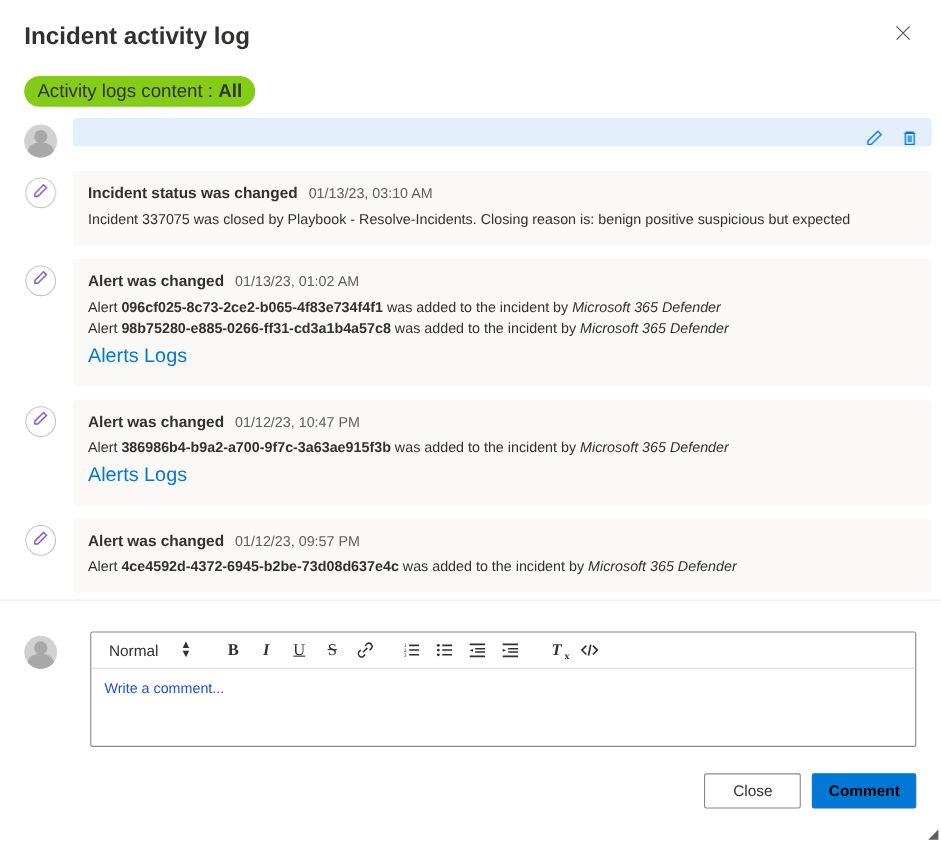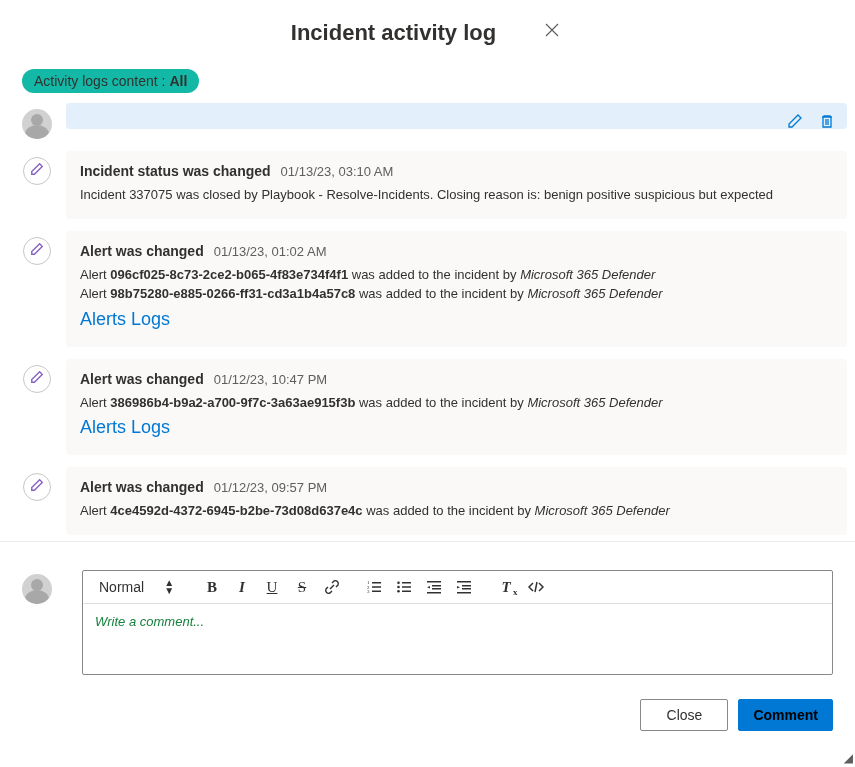--- a/index.html
+++ b/index.html
@@ -1,20 +1,20 @@
 <!DOCTYPE html>
 <html><head>
   <meta charset="utf-8">
   <style>
     * { box-sizing: border-box; margin: 0; padding: 0; }
     body { font-family: "Segoe UI", -apple-system, sans-serif; color: #323130; background: #fff; width: 855px; height: 767px; overflow: hidden; position: relative; }
-    .panel-header { display: flex; justify-content: center; align-items: center; padding: 18px 22px 8px 22px; gap: 44px; }
+    .panel-header { display: flex; justify-content: space-between; align-items: center; padding: 18px 22px 8px 22px; gap: 44px; }
     .panel-title { font-size: 22px; font-weight: 600; color: #323130; }
     .close-panel { cursor: pointer; font-size: 18px; color: #605e5c; padding: 4px; }
-    .filter-pill { display: inline-block; margin: 14px 22px 10px 22px; background: #14b8a6; border-radius: 14px; padding: 4px 12px; font-size: 14px; color: #323130; }
+    .filter-pill { display: inline-block; margin: 14px 22px 10px 22px; background: #84cc16; border-radius: 14px; padding: 4px 12px; font-size: 17px; color: #323130; }
     .filter-pill .bold { font-weight: 600; }
 
     .activity-scroll { height: 432px; overflow-y: scroll; padding-left: 22px; padding-right: 8px; }
     .activity-row { display: flex; align-items: flex-start; gap: 14px; margin-bottom: 12px; }
     .avatar-col { width: 30px; display: flex; justify-content: center; padding-top: 6px; flex-shrink: 0; }
     .avatar-user { width: 30px; height: 30px; border-radius: 50%; background: #d1d1d1; position: relative; overflow: hidden; }
     .avatar-user::before { content: ""; position: absolute; top: 5px; left: 9px; width: 12px; height: 12px; border-radius: 50%; background: #a8a8a8; }
     .avatar-user::after { content: ""; position: absolute; bottom: -4px; left: 3px; width: 24px; height: 18px; border-radius: 50%; background: #a8a8a8; }
     .avatar-system { width: 28px; height: 28px; border-radius: 50%; background: #fff; border: 1px solid #c8c6c4; display: flex; align-items: center; justify-content: center; }
     .avatar-system svg { width: 14px; height: 14px; }
@@ -43,21 +43,21 @@
     .toolbar { display: flex; align-items: center; padding: 6px 10px; border-bottom: 1px solid #e1dfdd; gap: 2px; }
     .style-select { display: flex; align-items: center; gap: 20px; padding: 2px 6px; margin-right: 20px; font-size: 14px; cursor: pointer; }
     .tb-group { display: flex; align-items: center; gap: 10px; margin-right: 20px; }
     .tb-btn { width: 20px; height: 20px; display: flex; align-items: center; justify-content: center; cursor: pointer; font-size: 15px; color: #323130; font-family: "Segoe UI", serif; }
     .tb-btn.bold { font-weight: 700; }
     .tb-btn.italic { font-style: italic; font-family: serif; font-weight: 600;}
     .tb-btn.underline { text-decoration: underline; }
     .tb-btn.strike { text-decoration: line-through; }
     .tb-btn svg { width: 16px; height: 16px; }
     .editor-area { padding: 10px 12px; min-height: 70px; font-size: 13px; }
-    .editor-area .placeholder { color: #15803d; font-style: italic; }
+    .editor-area .placeholder { color: #1d4ed8; }
 
     .footer { display: flex; justify-content: flex-end; gap: 10px; padding: 24px 22px 0 22px; }
     .btn { min-width: 88px; height: 32px; border-radius: 2px; font-size: 14px; cursor: pointer; display: inline-flex; align-items: center; justify-content: center; padding: 0 14px; }
     .btn-secondary { background: #fff; border: 1px solid #8a8886; color: #323130; }
     .btn-primary { background: #0078d4; border: 1px solid #0078d4; color: #000000; font-weight: 600; }
 
     .resize-grip { position: absolute; bottom: 2px; right: 2px; color: #605e5c; font-size: 12px; pointer-events: none; }
 
     
     .activity-scroll::-webkit-scrollbar { width: 10px; }

